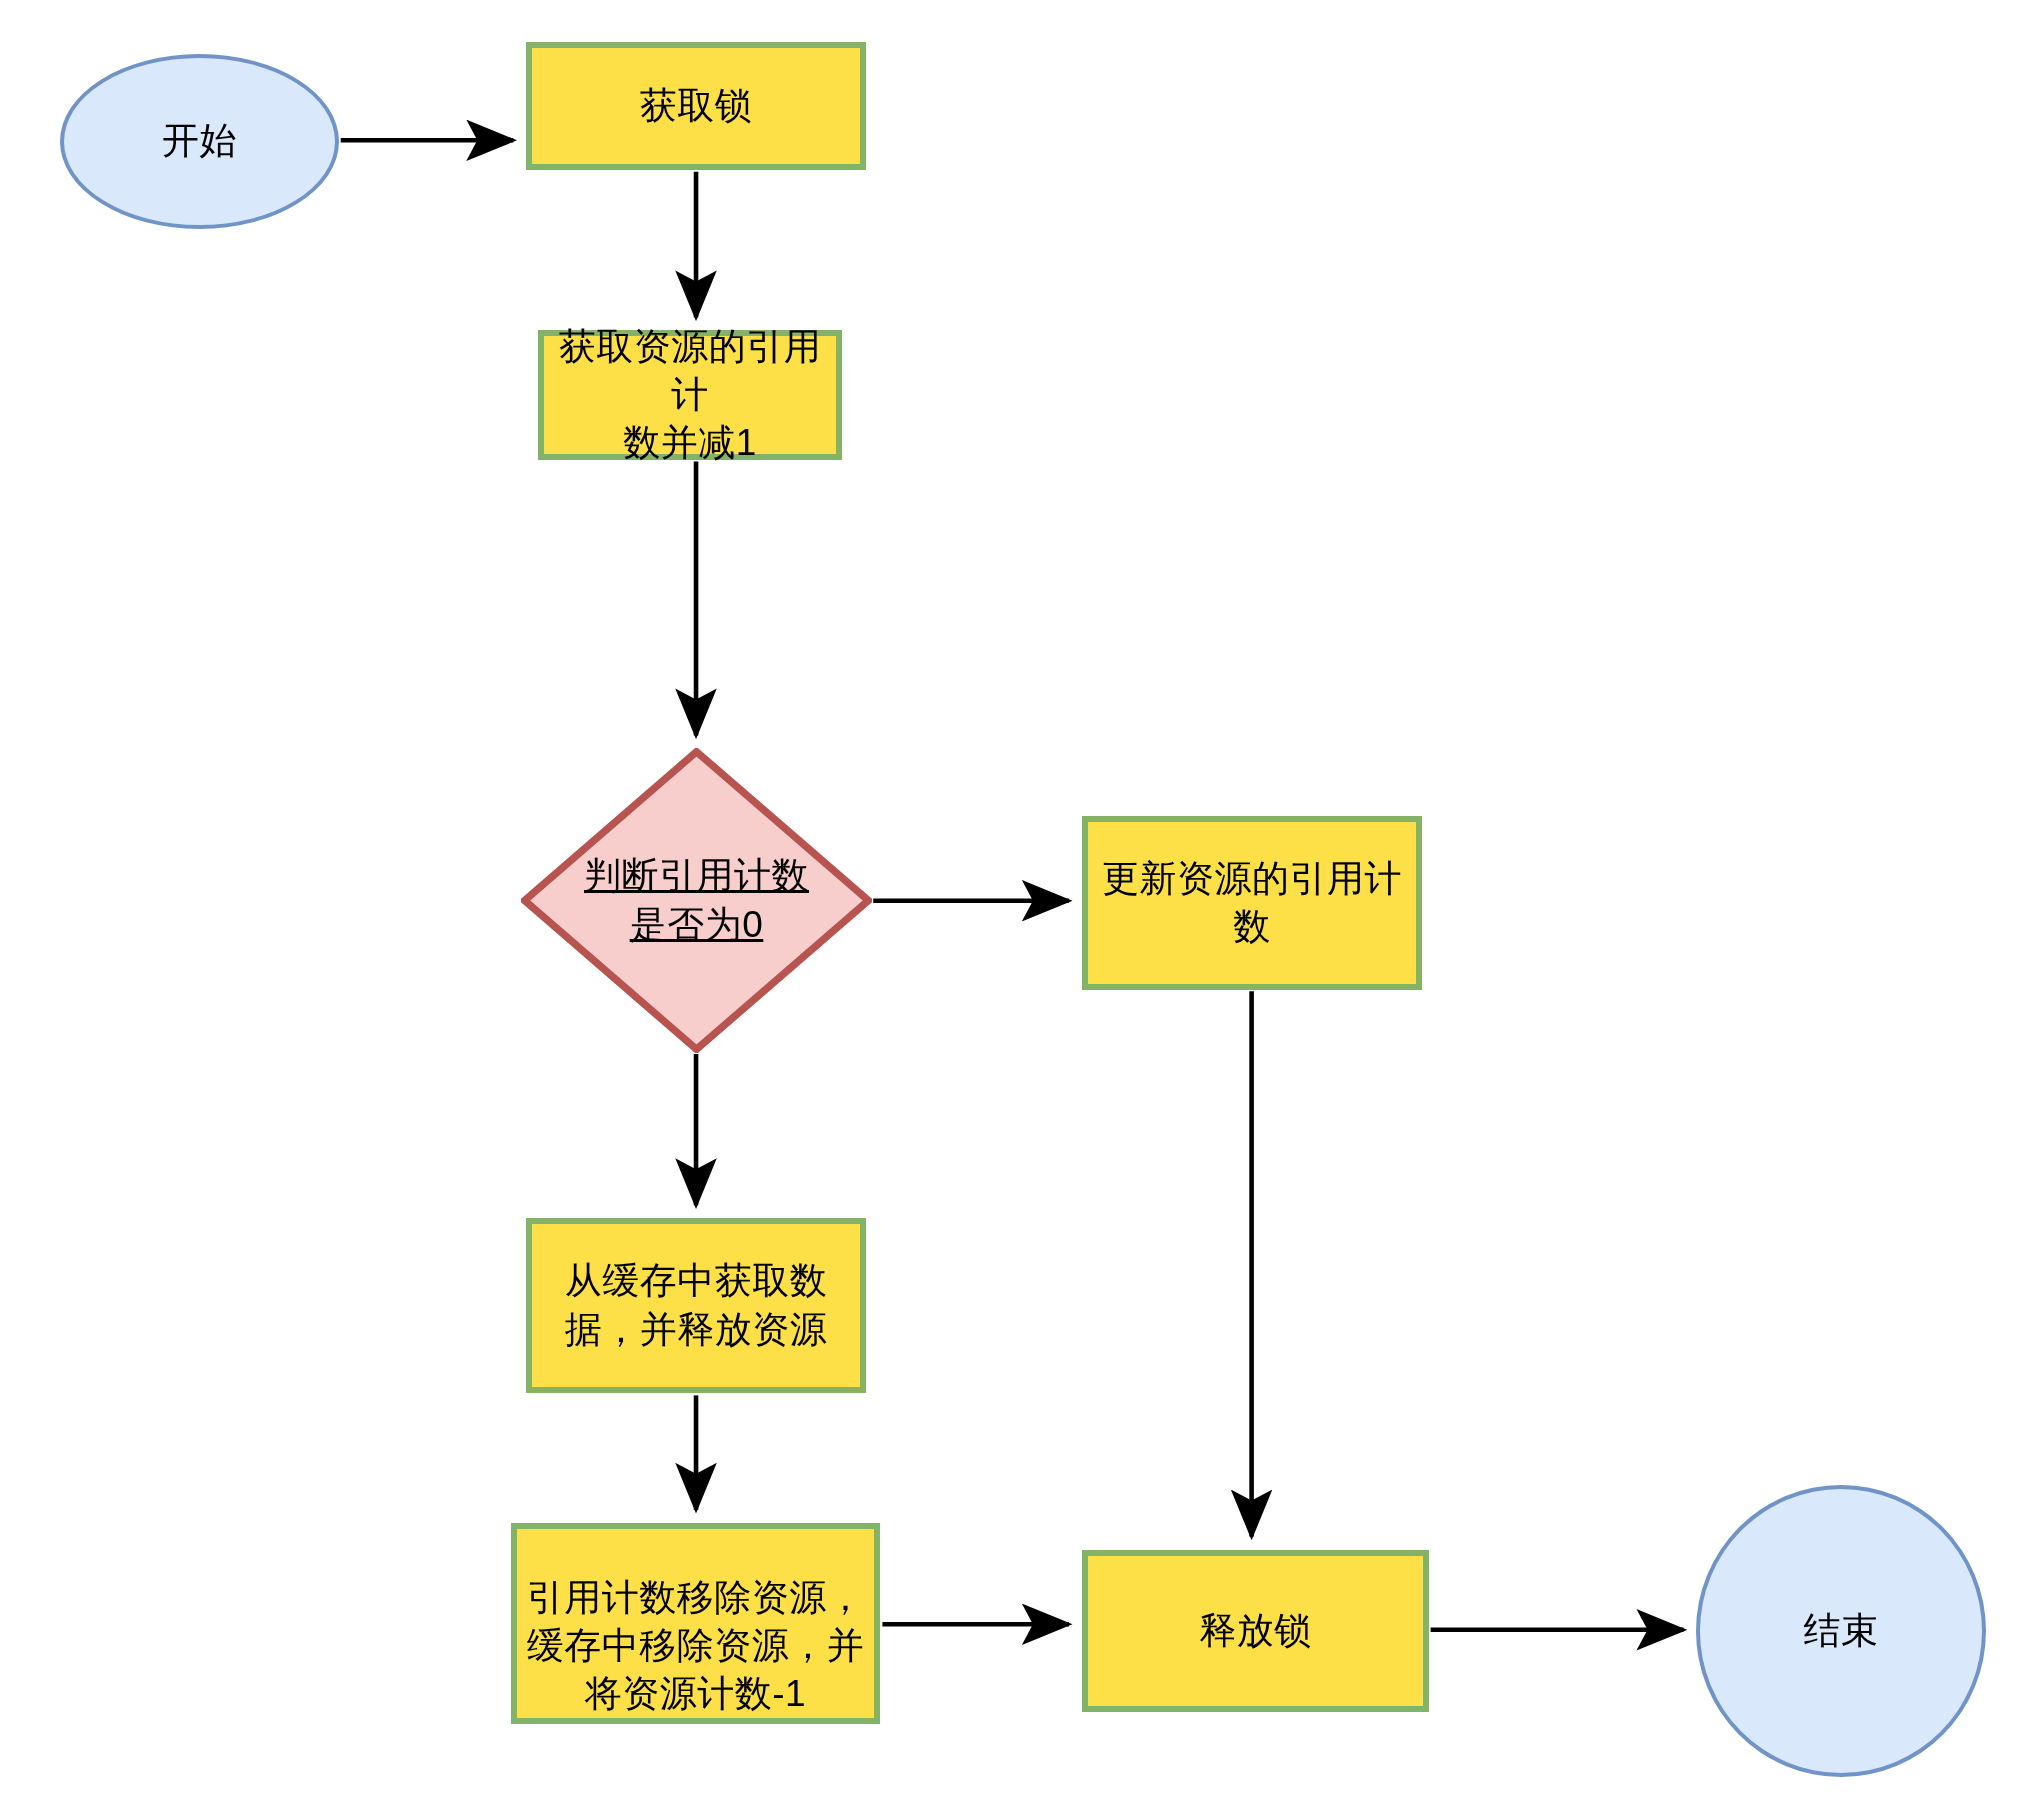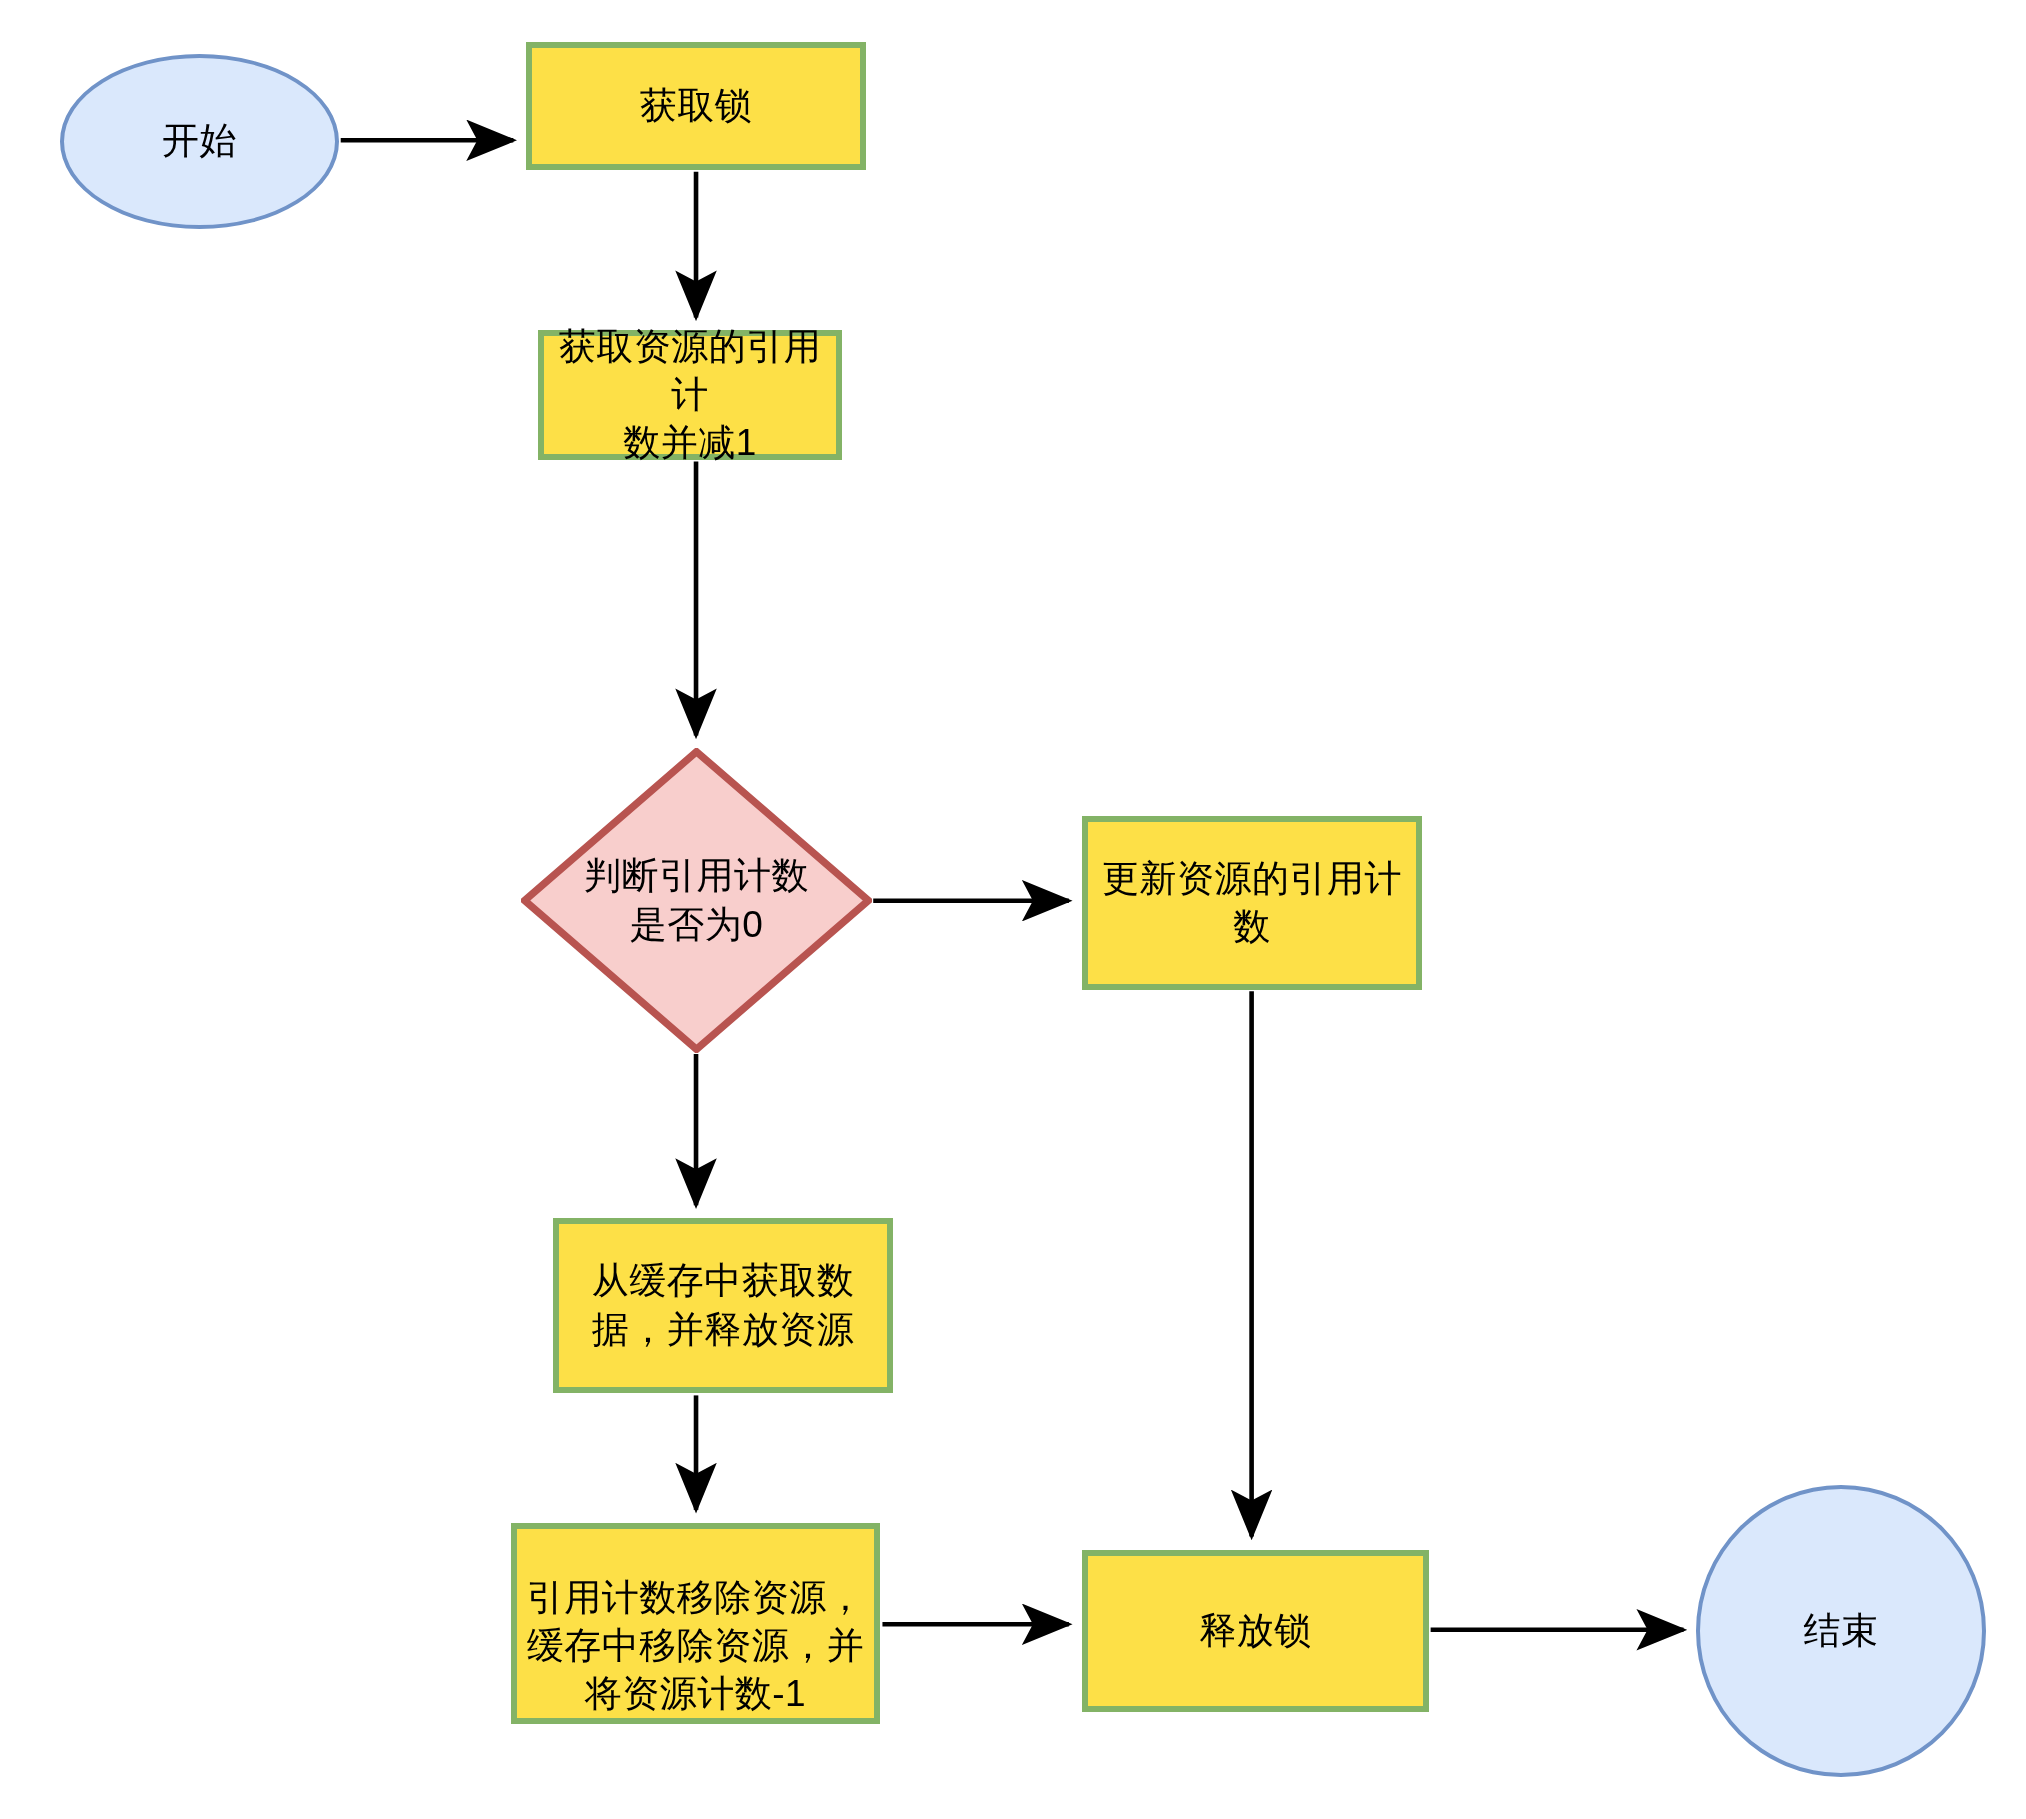--- a/index.html
+++ b/index.html
@@ -58,20 +58,21 @@
   .decision .diamond-shape {
     position: absolute;
     left: 0;
     top: 0;
     width: 100%;
     height: 100%;
   }
   .decision .label {
     position: relative;
     z-index: 3;
+    text-decoration: underline;
   }
 </style>
 </head>
 <body>
 
 <div id="canvas">
 
   <svg id="edges" viewBox="0 0 2196 1971" width="2027" height="1819" xmlns="http://www.w3.org/2000/svg">
     <defs>
       <marker id="arrowhead" markerWidth="11" markerHeight="9" refX="10.2" refY="4.5" orient="auto" markerUnits="strokeWidth">
@@ -110,21 +111,21 @@
     </svg>
     <span class="label">判断引用计数
 是否为0</span>
   </div>
 
   <div class="node process" style="left: 1082px; top: 816px; width: 340px; height: 174px;">
     <span class="label">更新资源的引用计
 数</span>
   </div>
 
-  <div class="node process" style="left: 526px; top: 1218px; width: 340px; height: 175px; margin-left: 27px;">
+  <div class="node process" style="left: 526px; top: 1218px; width: 340px; height: 175px;">
     <span class="label">从缓存中获取数
 据，并释放资源</span>
   </div>
 
   <div class="node process" style="left: 511px; top: 1523px; width: 369px; height: 201px; align-items: flex-end;">
     <span class="label">引用计数移除资源，
 缓存中移除资源，并
 将资源计数-1</span>
   </div>
 

